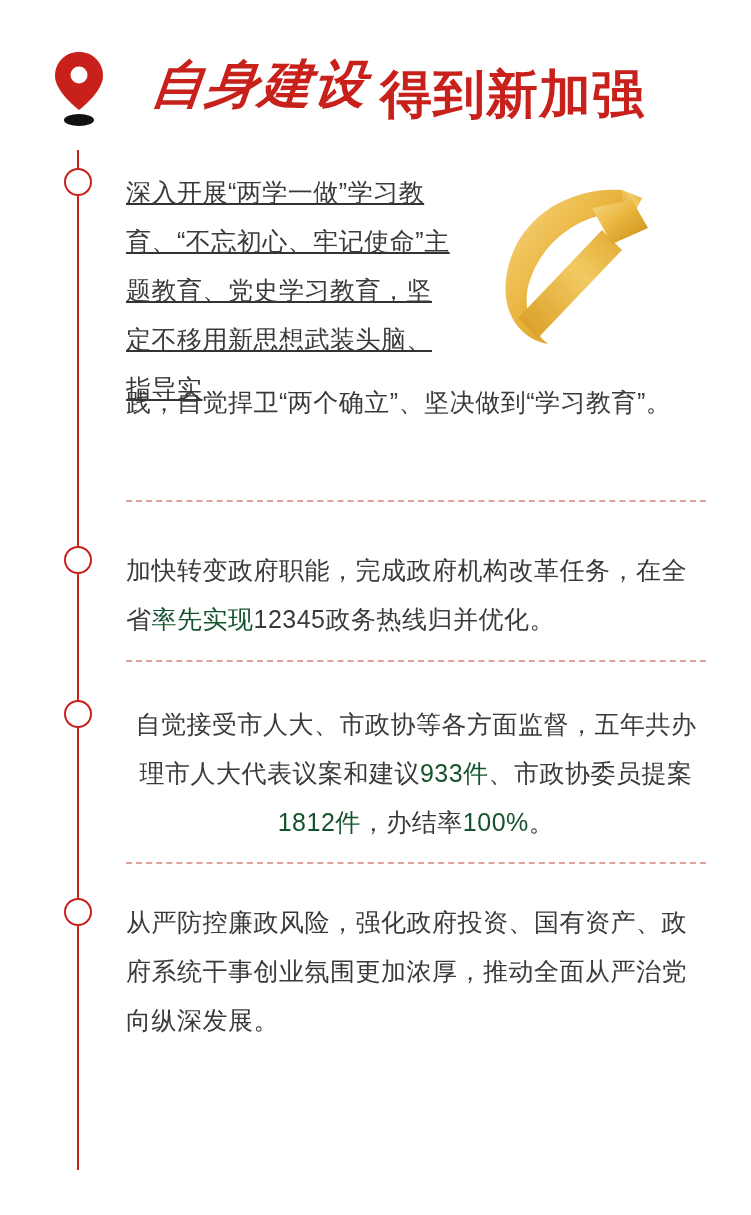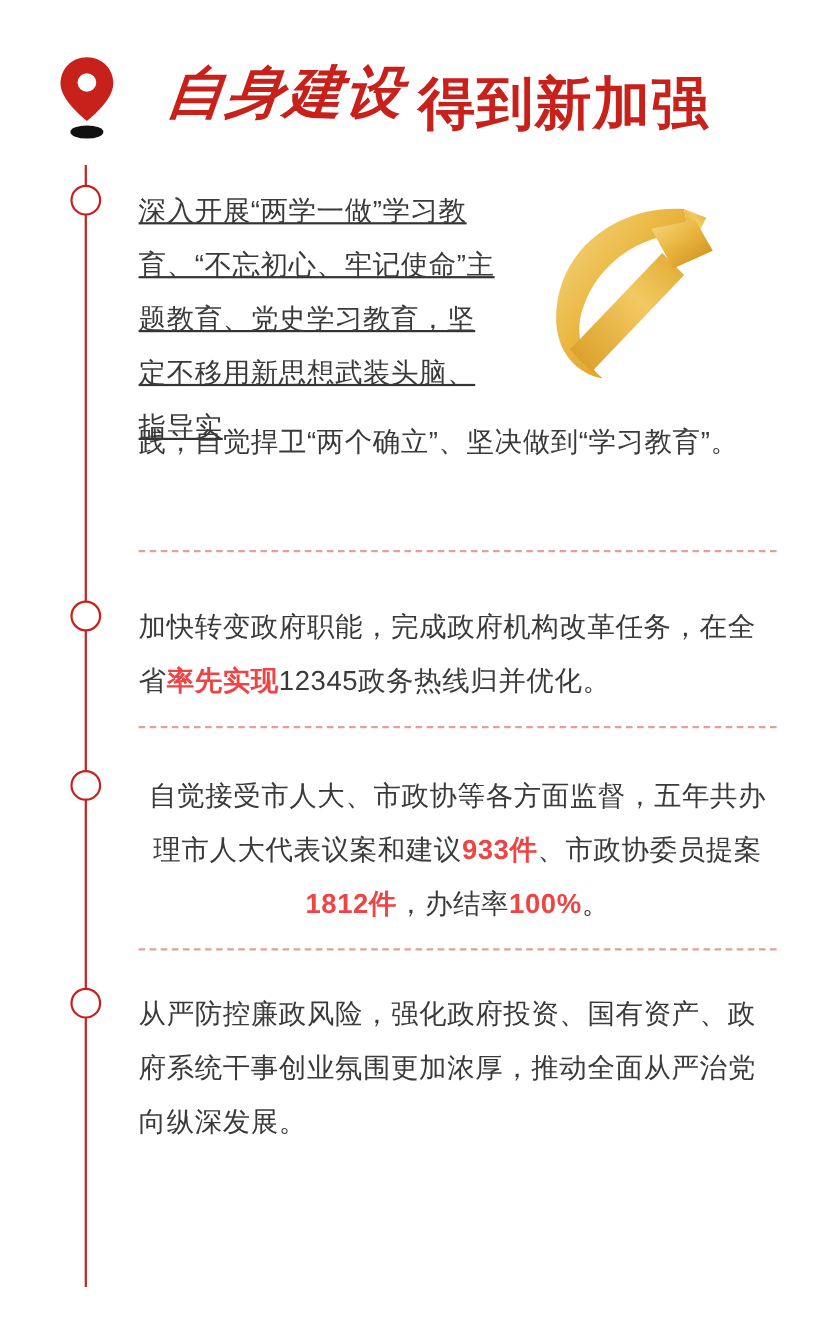--- a/index.html
+++ b/index.html
@@ -94,22 +94,22 @@
     font-size: 25px;
     line-height: 49px;
     color: #3a3a3a;
     font-family: "Liberation Sans", sans-serif;
     letter-spacing: 0.5px;
   }
   .block p + p {
     margin-top: 8px;
   }
   .hl {
-    color: #ef4444;
-    font-weight: bold;
+    color: #14532d;
+    font-weight: normal;
   }
   .narrow {
     width: 330px;
   }
 
   
   .sep {
     position: absolute;
     left: 126px;
     width: 580px;

